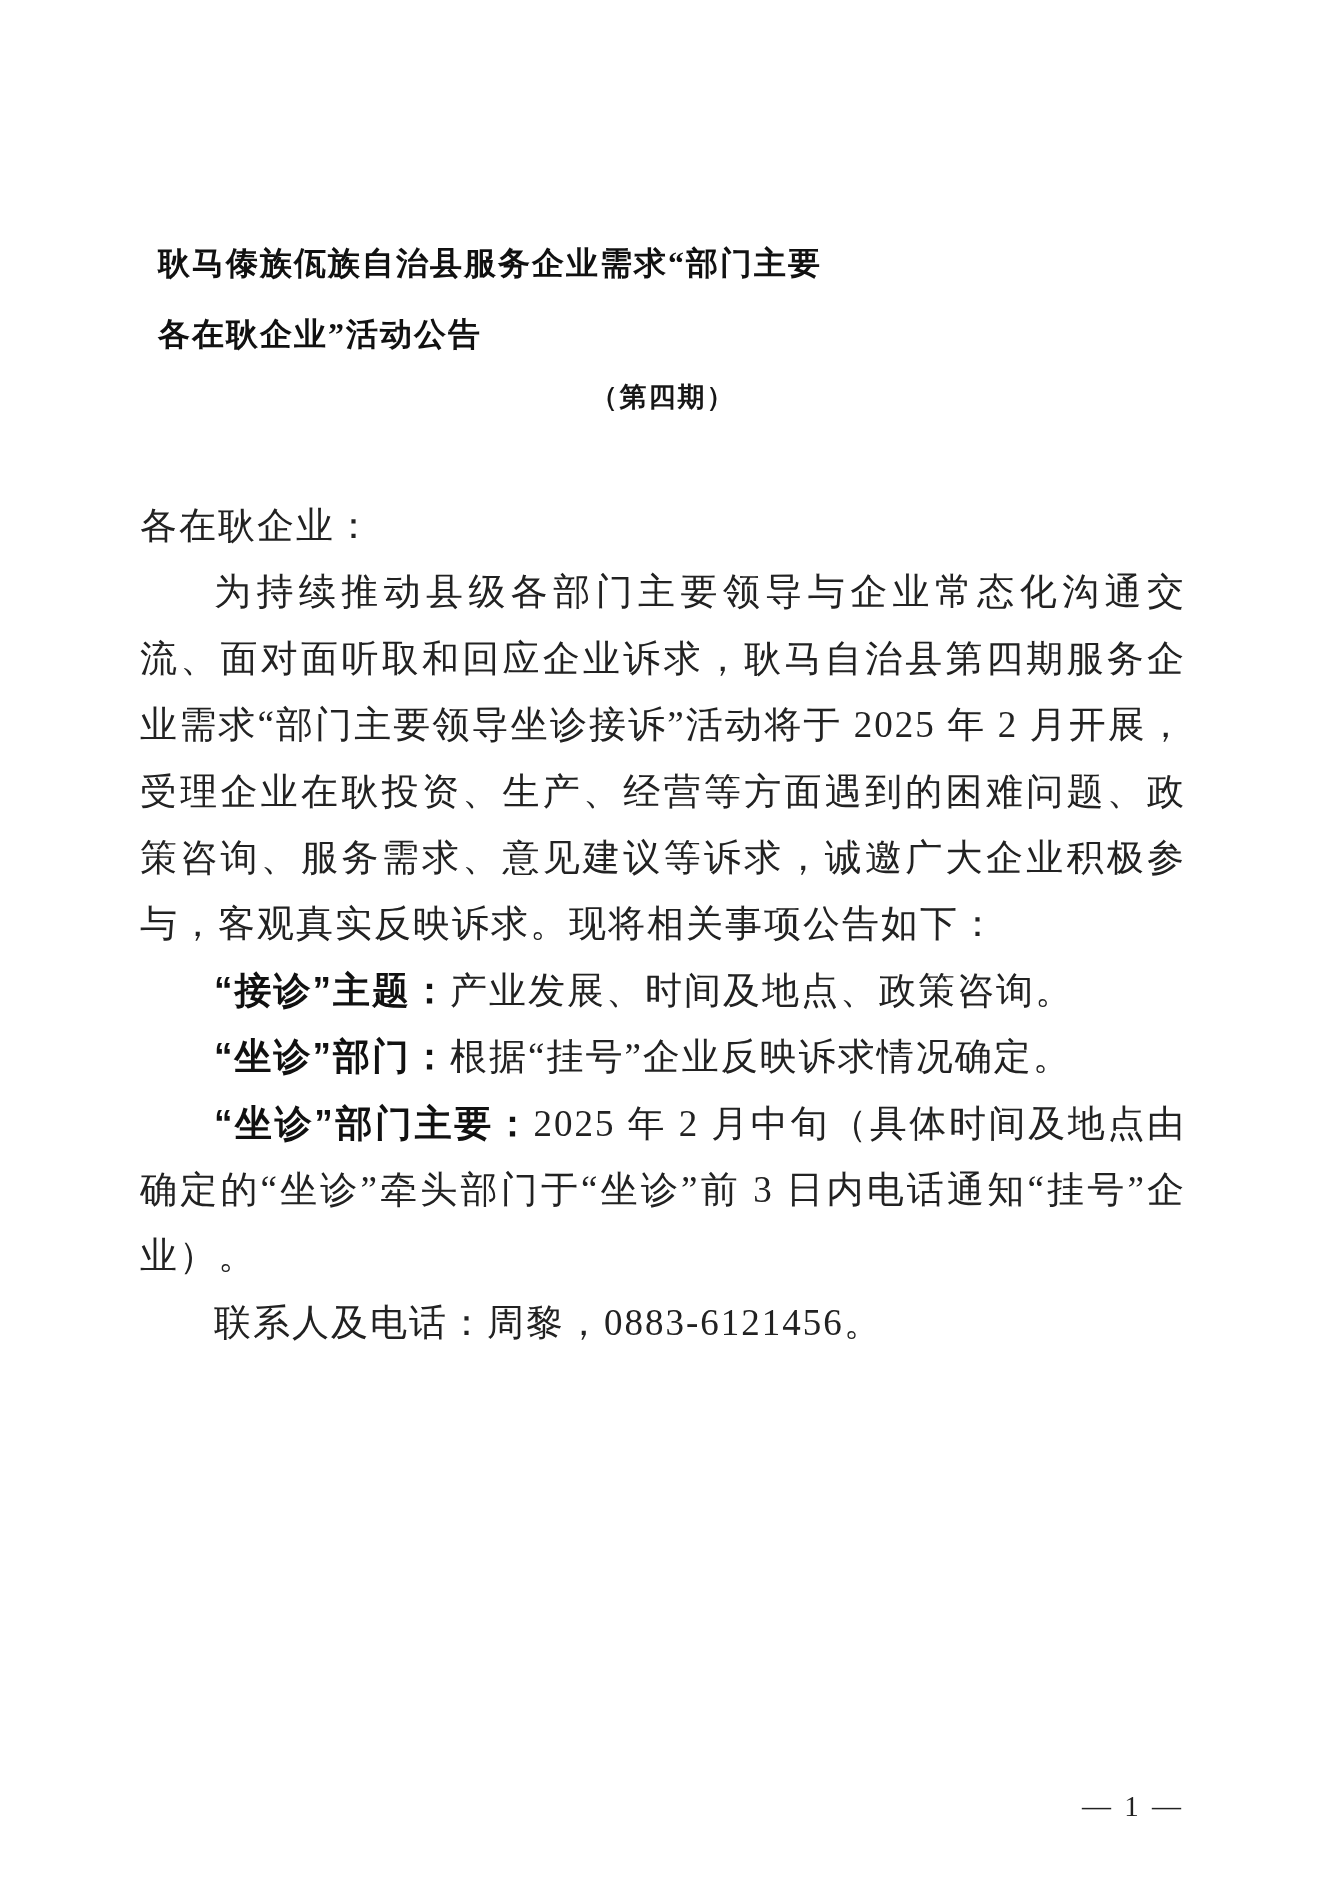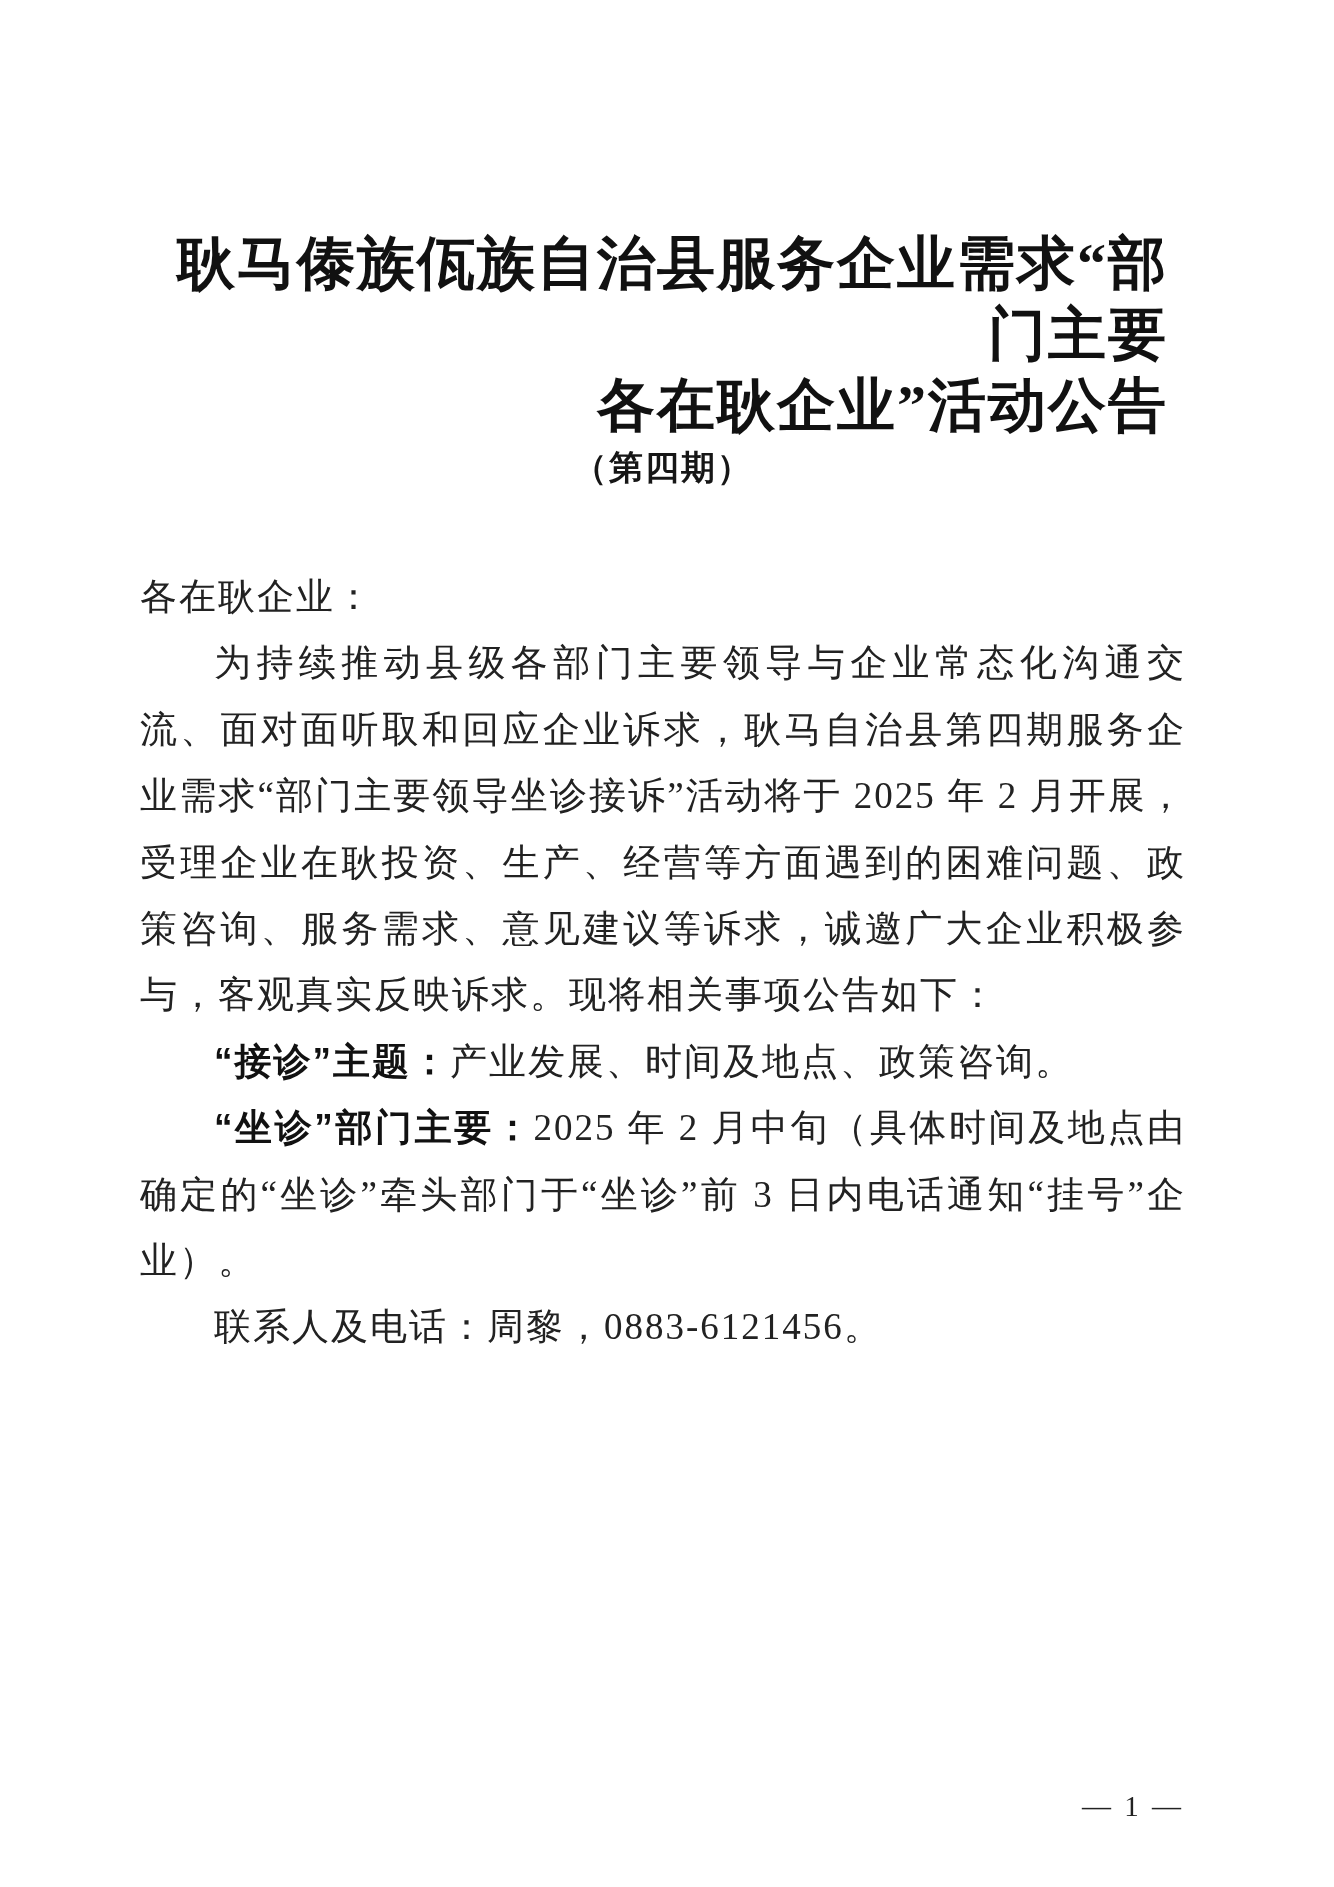--- a/index.html
+++ b/index.html
@@ -18,33 +18,33 @@
   }
   .content {
     position: absolute;
     left: 140px;
     top: 228px;
     width: 1046px;
   }
   .doc-title {
     margin: 0 auto;
     max-width: 1010px;
-    font-size: 58px;
+    font-size: 32px;
     font-weight: bold;
     line-height: 71px;
-    text-align: right;
+    text-align: left;
     letter-spacing: 2px;
     color: #111111;
   }
   .title-line {
     display: block;
   }
   .doc-subtitle {
     margin-top: 6px;
-    font-size: 34px;
+    font-size: 27px;
     font-weight: bold;
     line-height: 42px;
     text-align: center;
     letter-spacing: 2px;
     color: #161616;
   }
   .body-text {
     margin-top: 75px;
     font-size: 37px;
     line-height: 66.4px;
@@ -90,20 +90,21 @@
     <div class="body-text">
 
       <p class="salutation">各在耿企业：</p>
 
       <p class="para indent">为持续推动县级各部门主要领导与企业常态化沟通交流、面对面听取和回应企业诉求，耿马自治县第四期服务企业需求“部门主要领导坐诊接诉”活动将于 2025 年 2 月开展，受理企业在耿投资、生产、经营等方面遇到的困难问题、政策咨询、服务需求、意见建议等诉求，诚邀广大企业积极参与，客观真实反映诉求。现将相关事项公告如下：</p>
 
       <p class="para indent"><span class="item-label">“接诊”主题：</span><span class="item-text">产业发展、时间及地点、政策咨询。</span></p>
 
 
 
+      <p class="para indent"><span class="item-label">“坐诊”部门：</span><span class="item-text">根据“挂号”企业反映诉求情况确定。</span></p>
 
       <p class="para indent"><span class="item-label">“坐诊”部门主要：</span><span class="item-text">2025 年 2 月中旬（具体时间及地点由确定的“坐诊”牵头部门于“坐诊”前 3 日内电话通知“挂号”企业）。</span></p>
 
       <p class="para indent">联系人及电话：周黎，0883-6121456。</p>
 
     </div>
   </div>
 
   <div class="page-number">— 1 —</div>
 </div>

